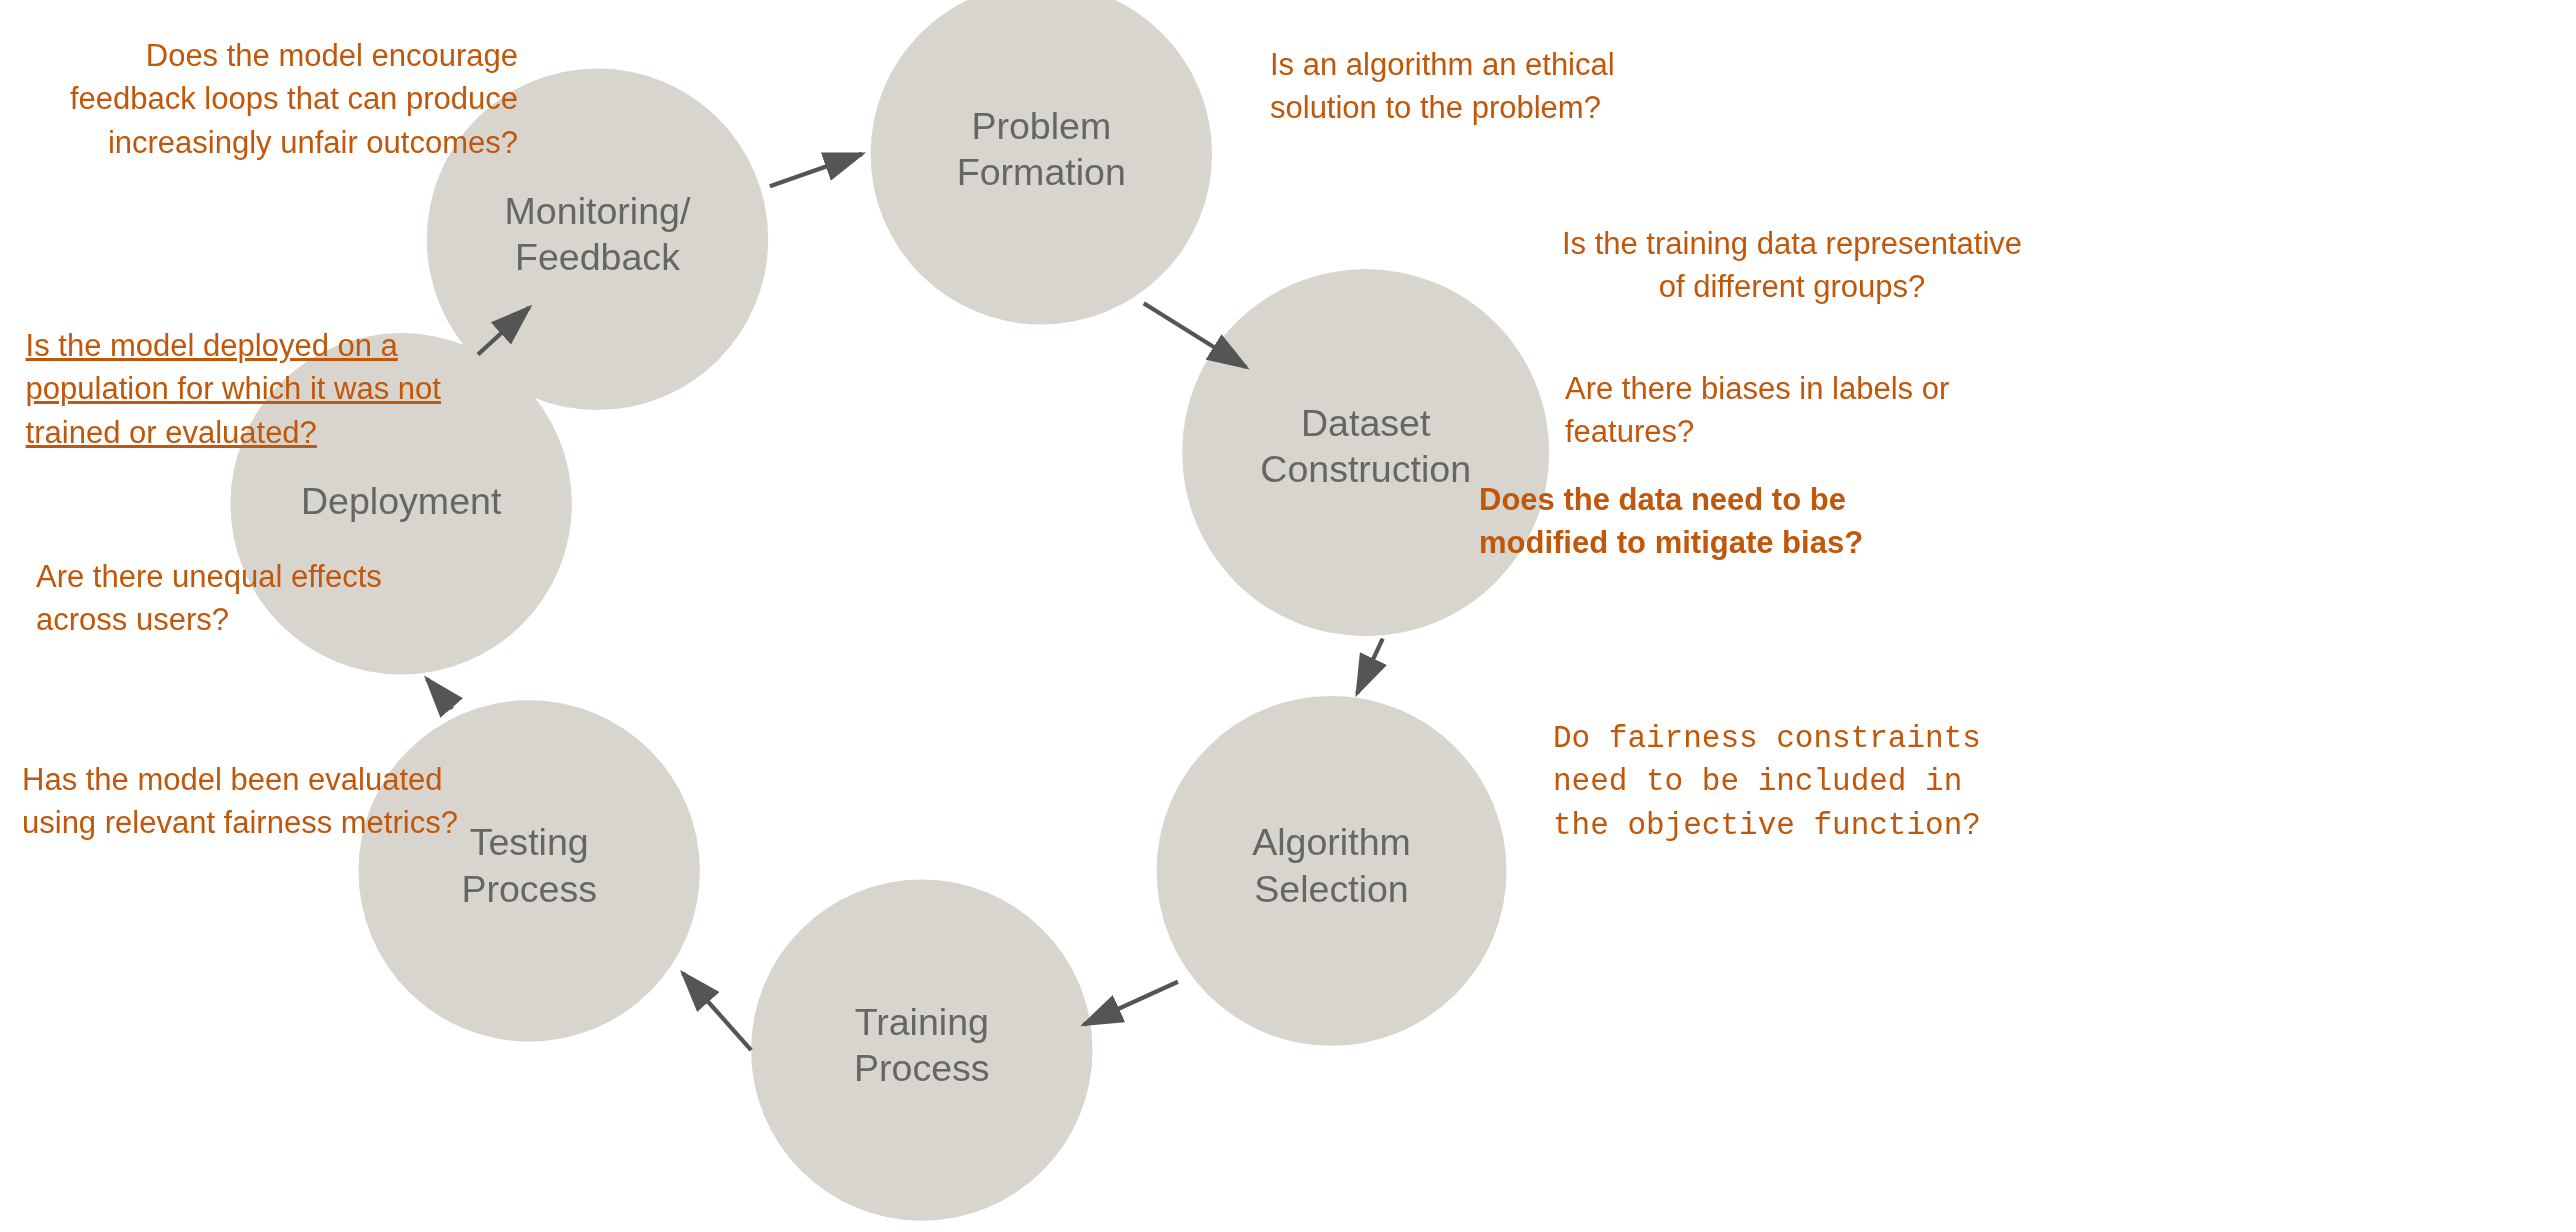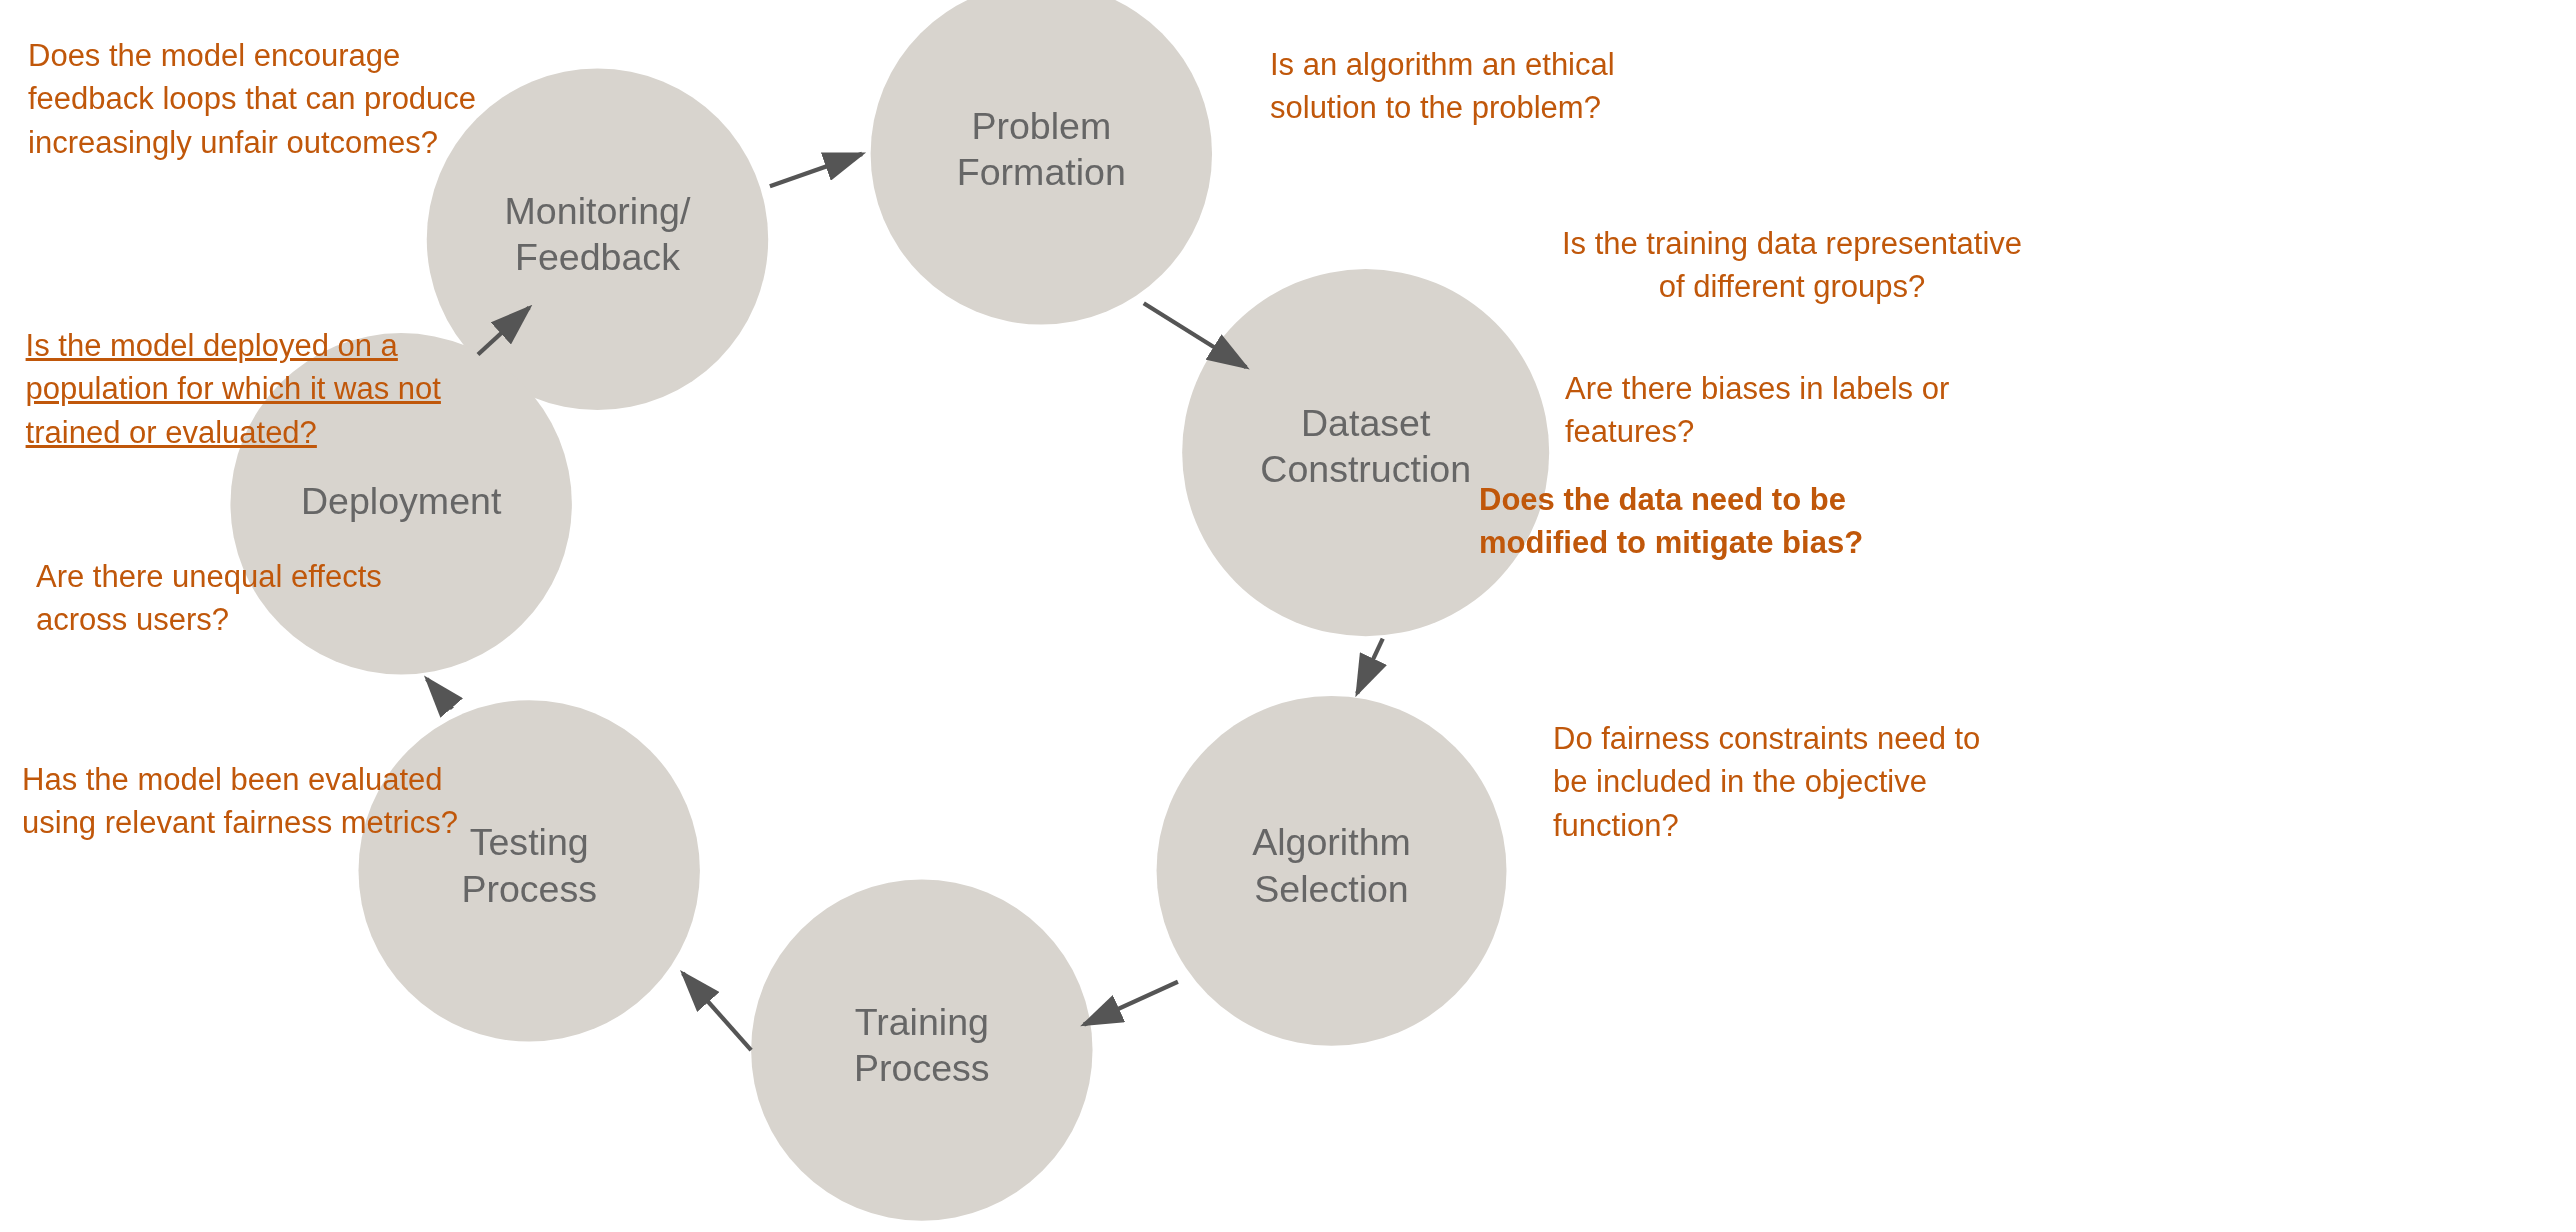--- a/index.html
+++ b/index.html
@@ -91,41 +91,41 @@
 
     <text x="1080" y="1212" text-anchor="middle" font-size="44" fill="#666" font-family="Segoe UI, Arial, sans-serif">Training</text>
     <text x="1080" y="1266" text-anchor="middle" font-size="44" fill="#666" font-family="Segoe UI, Arial, sans-serif">Process</text>
 
     <text x="620" y="1002" text-anchor="middle" font-size="44" fill="#666" font-family="Segoe UI, Arial, sans-serif">Testing</text>
     <text x="620" y="1056" text-anchor="middle" font-size="44" fill="#666" font-family="Segoe UI, Arial, sans-serif">Process</text>
 
     <text x="470" y="602" text-anchor="middle" font-size="44" fill="#666" font-family="Segoe UI, Arial, sans-serif">Deployment</text>
   </svg>
 
-  <div class="annotation" style="left:28px; top:34px; width:478px;">
+  <div class="annotation" style="left:40px; top:34px; width:478px;text-align:right;">
     Does the model encourage feedback loops that can produce increasingly unfair outcomes?
   </div>
 
   <div class="annotation" style="left:1238px; top:43px; width:427px;margin-left:32px;">
     Is an algorithm an ethical solution to the problem?
   </div>
 
   <div class="annotation" style="left:1553px; top:222px; width:478px;text-align:center;">
     Is the training data representative of different groups?
   </div>
 
   <div class="annotation" style="left:1553px; top:367px; width:461px;margin-left:12px;">
     Are there biases in labels or features?
   </div>
 
   <div class="annotation" style="left:1479px; top:478px; width:461px;font-weight:bold;">
     Does the data need to be modified to mitigate bias?
   </div>
 
-  <div class="annotation" style="left:1553px; top:717px; width:461px;">
+  <div class="annotation" style="left:1553px; top:717px; width:461px;font-family:Liberation Mono, monospace;">
     Do fairness constraints need to be included in the objective function?
   </div>
 
   <div class="annotation" style="left:25.6px; top:324px; width:444px;text-decoration:underline;">
     Is the model deployed on a population for which it was not trained or evaluated?
   </div>
 
   <div class="annotation" style="left:36px; top:555px; width:410px;">
     Are there unequal effects across users?
   </div>

